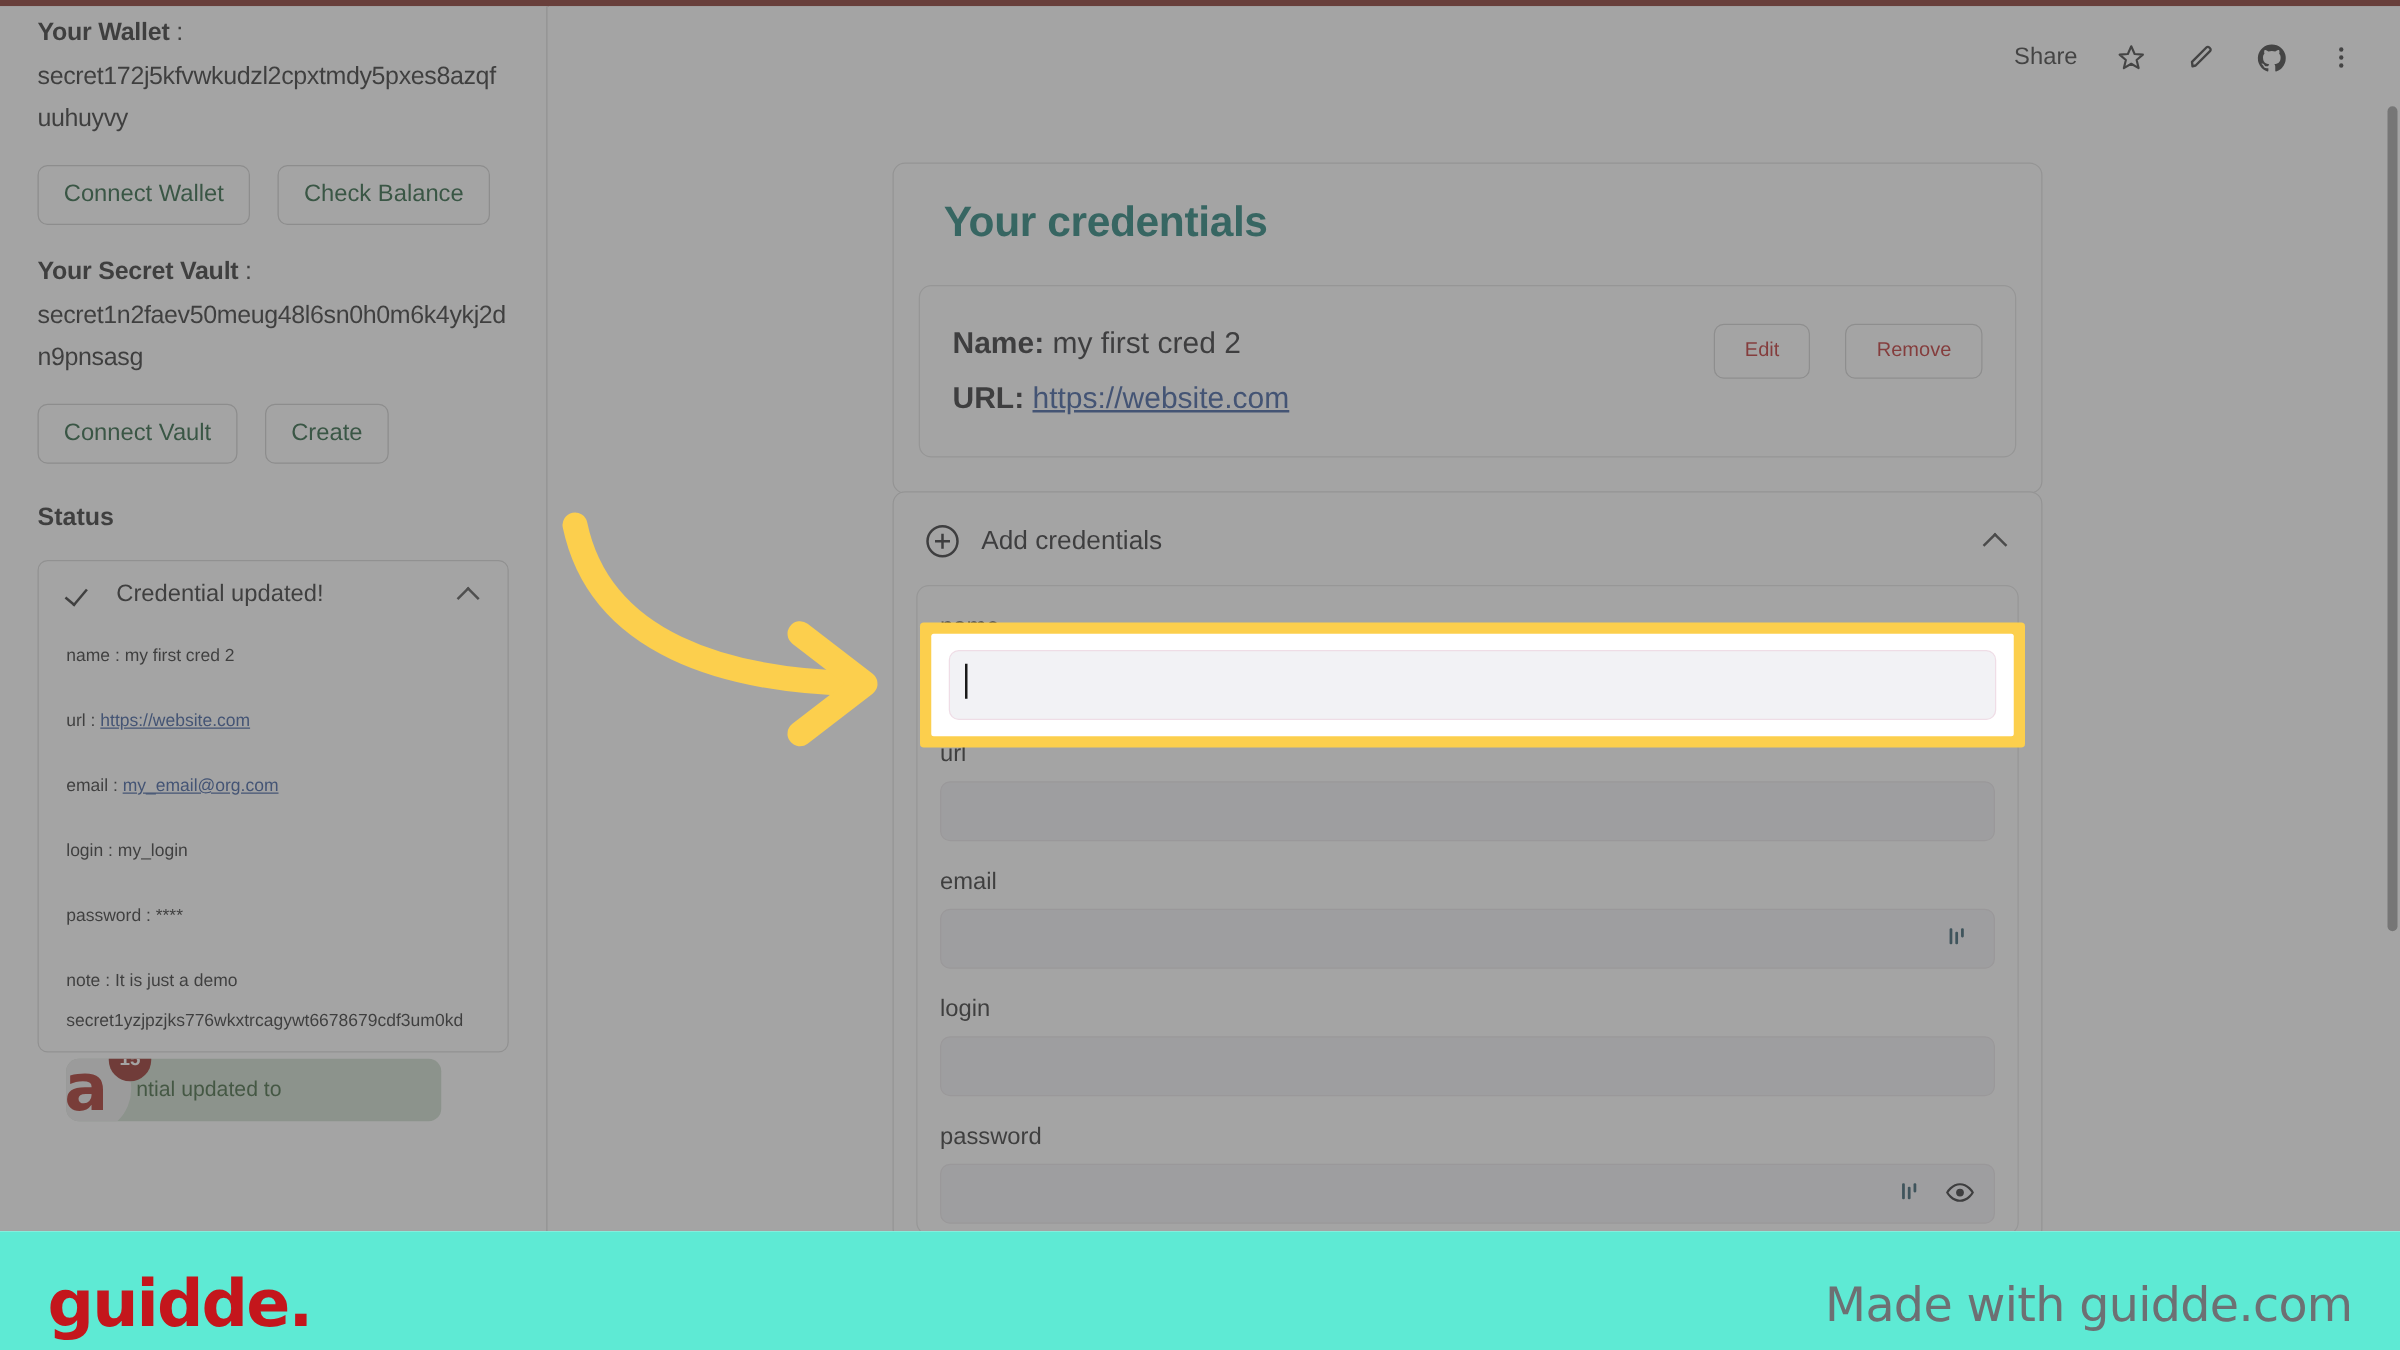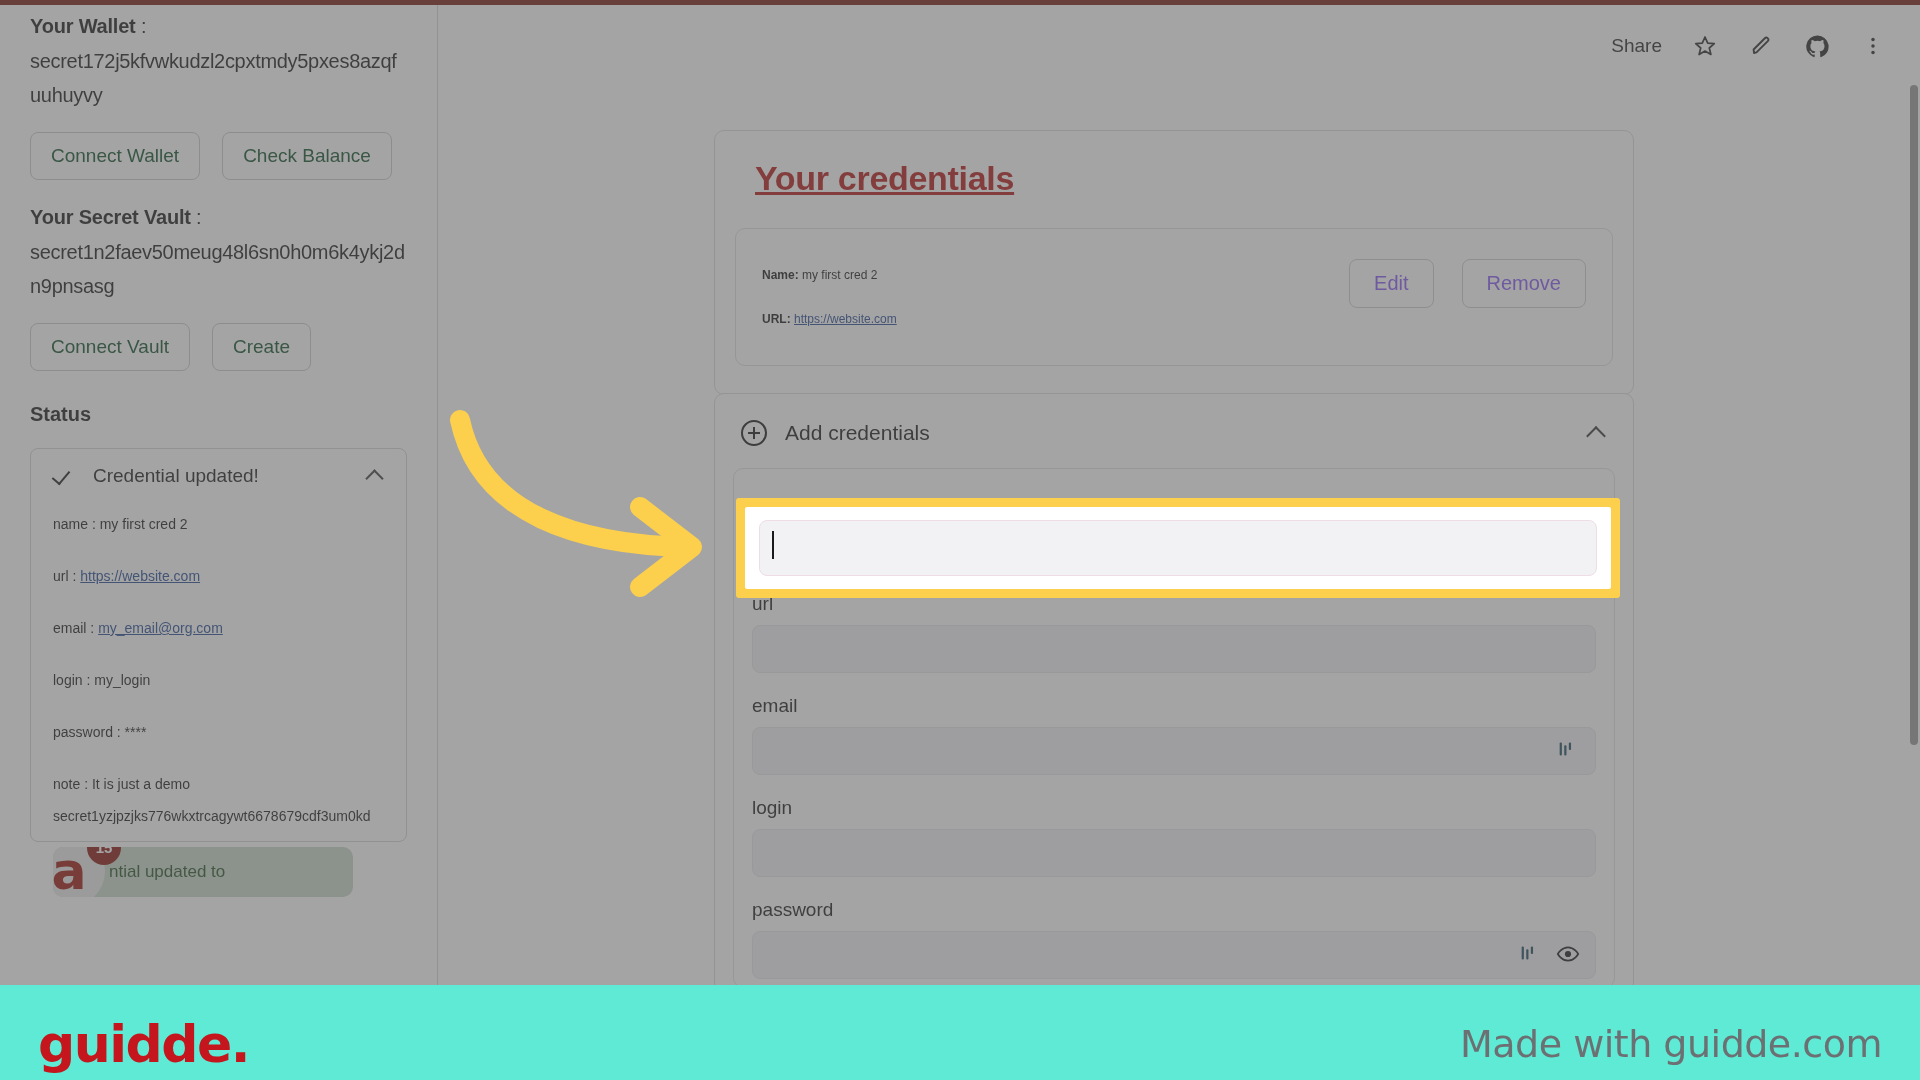--- a/index.html
+++ b/index.html
@@ -230,53 +230,52 @@
     left: 275px;
     width: 920px;
     border: 1px solid #dcdcdc;
     border-radius: 10px;
     background: #fff;
   }
   #card-creds { top: 125px; padding: 28px 20px 28px 20px; }
   .card-title {
     font-size: 34px;
     font-weight: bold;
-    color: #b91c1c;
+    color: #0f766e;
     padding-left: 20px;
     letter-spacing: -0.3px;
-    text-decoration: underline;
   }
   .cred-item {
     margin-top: 30px;
     border: 1px solid #e0e0e0;
     border-radius: 10px;
     padding: 24px 26px;
     position: relative;
     min-height: 120px;
   }
   .cred-line {
-    font-size: 12px;
+    font-size: 24px;
     color: #1d1d20;
     line-height: 44px;
   }
   .cred-line b { font-weight: bold; }
   .cred-line a { color: #2b4f96; text-decoration: underline; }
   .cred-actions {
     position: absolute;
     right: 26px; top: 30px;
     display: flex;
     gap: 28px;
   }
   .act-btn {
     border: 1px solid #cfcfcf;
     border-radius: 8px;
     background: #fff;
     padding: 12px 24px;
-    font-size: 20px;
-    color: #8b5cf6;
+    font-size: 16px;
+    color: #b91c1c;
     font-family: "Liberation Sans", sans-serif;
     cursor: pointer;
   }
 
   #card-add { top: 388px; padding: 0; height: 600px; }
   .add-head {
     display: flex;
     align-items: center;
     padding: 26px 26px 22px 26px;
     cursor: pointer;

